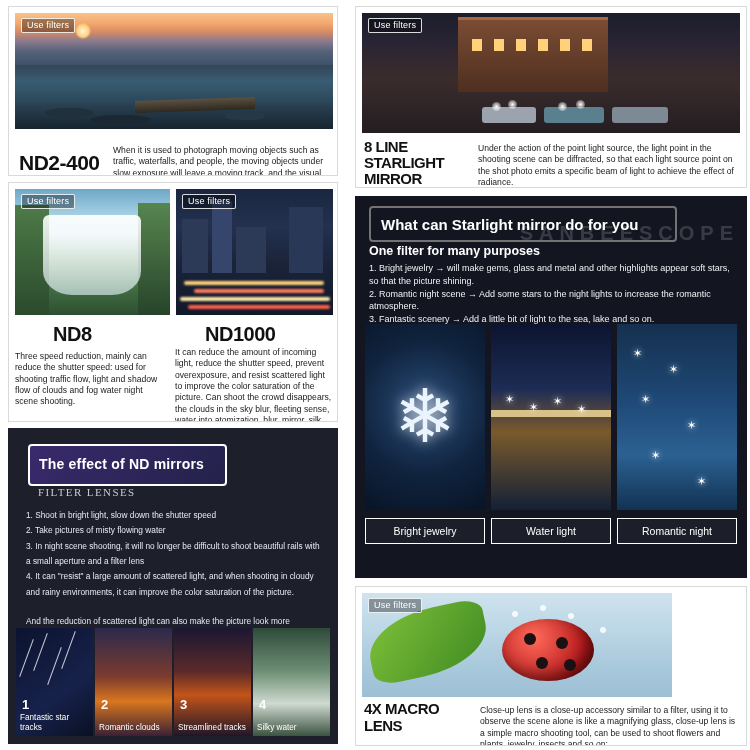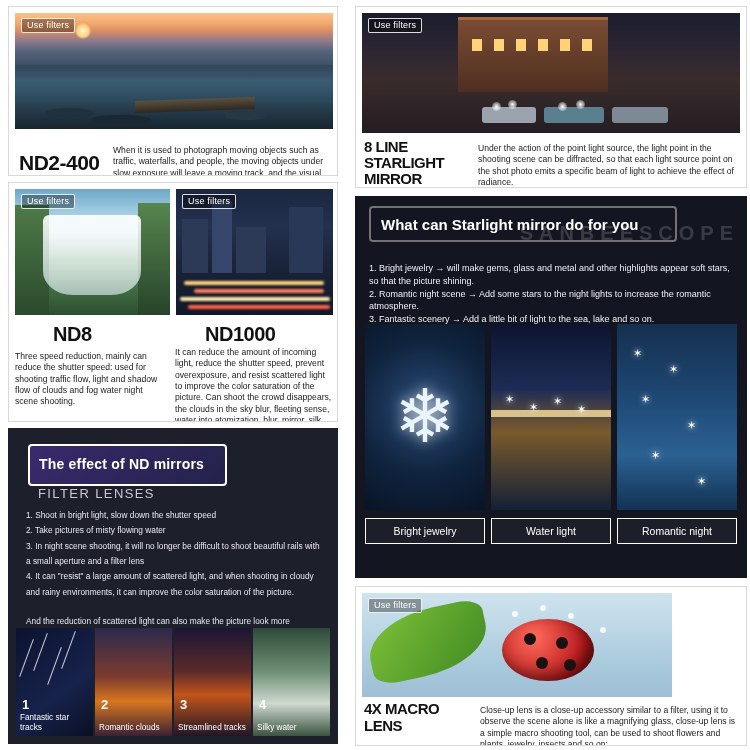--- a/index.html
+++ b/index.html
@@ -149,22 +149,23 @@
   #p3 .hdr {
     position: absolute; left: 20px; top: 16px; width: 195px; height: 38px;
     border: 2px solid #ffffff; border-radius: 4px;
     background: linear-gradient(135deg, #3a2a6d, #23224a);
   }
   #p3 .hdr span {
     display: block; color: #fff; font-size: 14px; font-weight: bold;
     padding: 10px 0 0 9px; letter-spacing: .2px;
   }
   #p3 .sub {
-    position: absolute; left: 30px; top: 58px; color: #c9c9d6; font-size: 13px;
+    position: absolute; left: 30px; top: 58px; color: #c9c9d6; font-size: 11px;
     letter-spacing: 1.4px;
+    font-family: Liberation Serif, serif;
   }
   #p3 .lines {
     position: absolute; left: 18px; top: 80px; width: 300px; color: #e9e9f2;
     font-size: 8.3px; line-height: 1.85;
   }
   #p3 .note {
     position: absolute; left: 18px; top: 188px; width: 300px; color: #e9e9f2;
     font-size: 8.3px; line-height: 1.4;
   }
   #p3 .strip { position: absolute; left: 8px; top: 200px; width: 314px; height: 108px; display: flex; gap: 2px; }
@@ -381,20 +382,21 @@
       </div>
       <div class="bigtitle title">8 LINE STARLIGHT MIRROR</div>
       <div class="bodytext text">Under the action of the point light source, the light point in the shooting scene can be diffracted, so that each light source point on the shot photo emits a specific beam of light to achieve the effect of radiance.</div>
     </div>
 
     <div class="panel" id="r2">
       <div class="hdr">
         <span>What can Starlight mirror do for you</span>
       </div>
       <div class="wm">SANBEESCOPE</div>
+      <div class="h2">One filter for many purposes</div>
       <div class="bul">
         <div>1. Bright jewelry → will make gems, glass and metal and other highlights appear soft stars, so that the picture shining.</div>
         <div>2. Romantic night scene → Add some stars to the night lights to increase the romantic atmosphere.</div>
         <div>3. Fantastic scenery → Add a little bit of light to the sea, lake and so on.</div>
       </div>
       <div class="gallery">
         <div class="gcell g1">
           <div class="flake">❄</div>
         </div>
         <div class="gcell g2">

